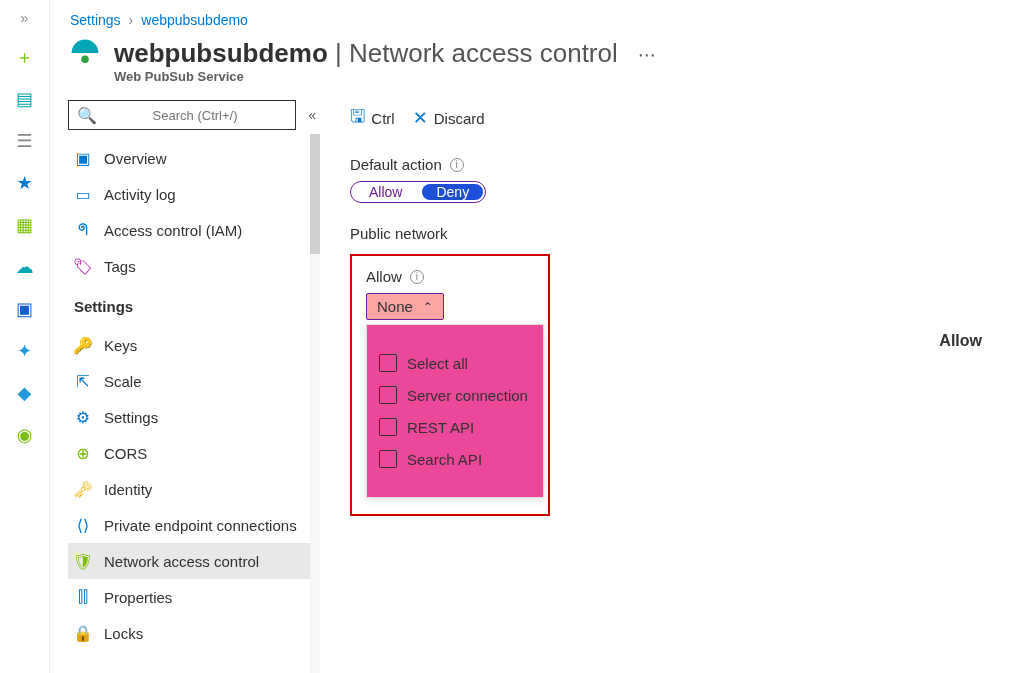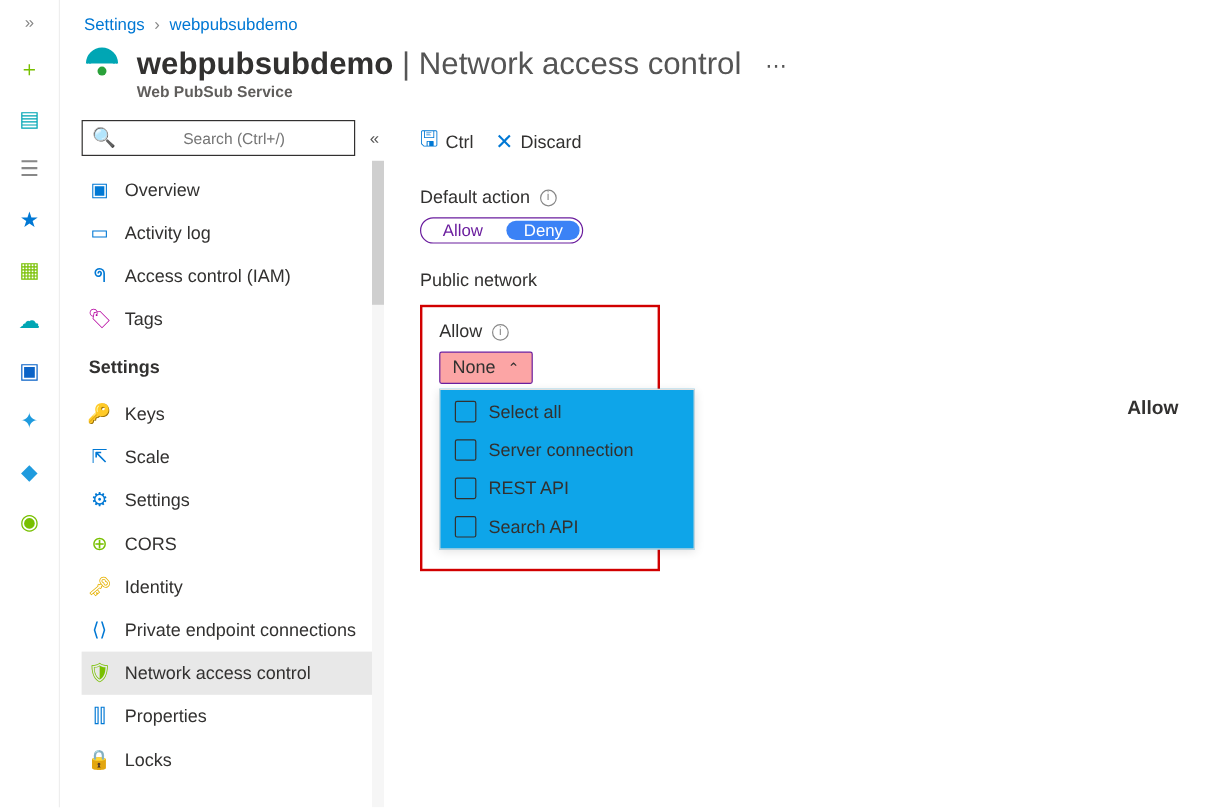--- a/index.html
+++ b/index.html
@@ -62,30 +62,30 @@
   .tbtn { display: flex; align-items: center; gap: 6px; color: #323130; font-size: 15px; cursor: pointer; }
   .tbtn .ticon { color: #0078d4; font-size: 18px; }
 
   .sectionlabel { display: flex; align-items: center; gap: 8px; margin-top: 20px; font-size: 15px; color: #323130; }
   .infoicon { width: 14px; height: 14px; border: 1px solid #888; border-radius: 50%; display: inline-flex; align-items: center; justify-content: center; font-size: 10px; color: #888; }
 
   
   .togglepill { display: inline-flex; border: 1px solid #6b1e9e; border-radius: 16px; overflow: hidden; margin-top: 8px; background: #fff; }
   .togglepill .half { padding: 2px 18px; font-size: 14px; cursor: pointer; }
   .togglepill .allow { color: #6b1e9e; }
-  .togglepill .deny { background: #3b82f6; color: #fff; border-radius: 14px; margin:2px; padding:0 14px; }
+  .togglepill .deny { background: #1d4ed8; color: #fff; border-radius: 14px; margin:2px; padding:0 14px; }
 
   
   .highlight { border: 2px solid #d10000; padding: 12px 14px 16px 14px; width: 200px; margin-top: 12px; }
 
   
   .dd { border: 1px solid #6b1e9e; border-radius: 2px; padding: 4px 10px; font-size: 15px; display: inline-flex; align-items: center; gap: 10px; margin-top: 8px; cursor: pointer; background: #fca5a5; }
   .dd .caret { font-size: 12px; }
 
-  .menu { border: 1px solid #e1dfdd; background: #0ea5e9; box-shadow: 0 2px 8px rgba(0,0,0,0.12); margin-top: 4px; width: 213px; padding: 2px 0; }
+  .menu { border: 1px solid #e1dfdd; background: #ec4899; box-shadow: 0 2px 8px rgba(0,0,0,0.12); margin-top: 4px; width: 178px; padding: 22px 0; }
   .menu .mitem { display: flex; align-items: center; gap: 10px; padding: 7px 12px; font-size: 15px; cursor: pointer; }
   .menu .chk { width: 18px; height: 18px; border: 1.5px solid #323130; border-radius: 2px; flex-shrink: 0; }
 
   .floating-allow { position: absolute; right: 40px; top: 238px; font-size: 16px; font-weight: 600; }
 
 </style>
 </head>
 <body>
 
 <div class="root">

